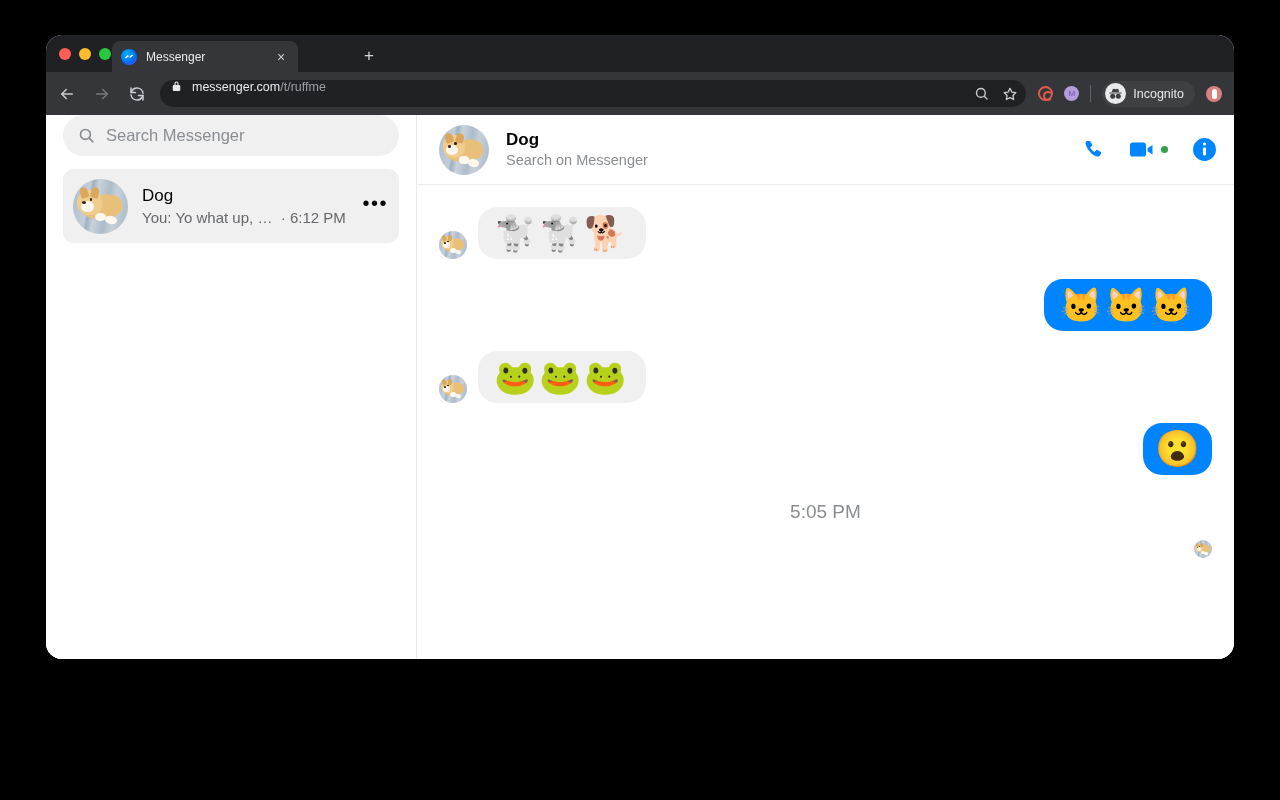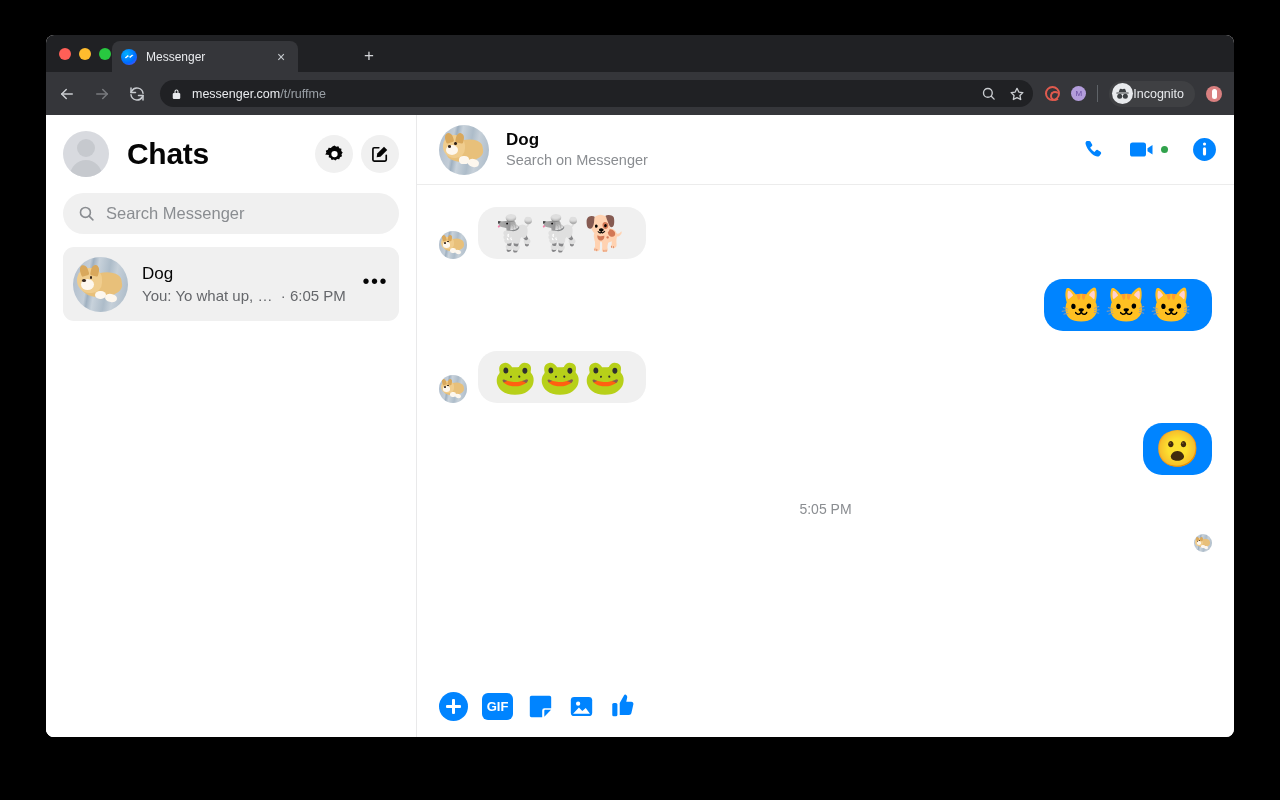--- a/index.html
+++ b/index.html
@@ -7,22 +7,22 @@
     width: 1280px; height: 800px;
     background: #000;
     font-family: "Liberation Sans", sans-serif;
     overflow: hidden;
   }
 
   
   .window {
     position: absolute;
     left: 46px; top: 35px;
-    width: 1188px; height: 702px;
-    border-radius: 8px;
+    width: 1188px; height: 624px;
+    border-radius: 16px;
     overflow: hidden;
     background: #fff;
     box-shadow: 0 4px 26px rgba(0,0,0,.55);
   }
 
   
   .tabstrip {
     height: 37px;
     background: #202124;
     position: relative;
@@ -78,21 +78,21 @@
     padding: 0 12px;
   }
   .navbtns { display: flex; align-items: center; gap: 17px; margin-right: 14px; }
   .navico { color: #c9ccd0; width: 18px; height: 18px; display: block; }
   .navico.dim { opacity: .45; }
 
   .omnibox {
     flex: 1; height: 27px;
     background: #202124;
     border-radius: 14px;
-    display: flex; align-items: center;
+    display: flex; 
     padding: 0 11px;
     position: relative;
   }
   .lock { width: 11px; height: 12px; margin-right: 10px; flex: none; }
   .url { font-size: 12.5px; color: #e8eaed; white-space: nowrap; }
   .url .path { color: #9aa0a6; }
 
   .omni-right {
     position: absolute; right: 8px; top: 0; height: 27px;
     display: flex; align-items: center; gap: 13px;
@@ -110,21 +110,21 @@
     border: 2px solid #e05a4e; border-right-color: transparent;
   }
   .ext-purple {
     width: 15px; height: 15px; border-radius: 50%;
     background: #b39ddb;
     font-size: 8px; color: #6a4fa3;
     display: flex; align-items: center; justify-content: center;
   }
   .tb-sep { width: 1px; height: 17px; background: #5f6368; }
   .incognito-pill {
-    display: flex; align-items: center; 
+    display: flex; align-items: center; gap: 7px;
     height: 26px; padding: 0 11px 0 3px;
     border-radius: 13px; background: #3f4043;
   }
   .incog-badge {
     width: 21px; height: 21px; border-radius: 50%;
     background: #e8eaed; position: relative; flex: none;
   }
   .incog-badge svg { position: absolute; left: 3px; top: 4px; }
   .incog-text { color: #e8eaed; font-size: 12.5px; }
   .profile-ico {
@@ -251,21 +251,21 @@
     max-width: 60%;
     font-size: 17px;
     line-height: 23px;
   }
   .bubble.in { background: #f0f0f0; color: #050505; margin-left: 11px; }
   .bubble.out { background: #0084ff; color: #fff; }
   .bubble.emoji { font-size: 34px; line-height: 38px; padding: 7px 16px; letter-spacing: 3px; }
   .bubble.emoji-lg { font-size: 36px; line-height: 40px; padding: 6px 12px; }
   .time-div {
     text-align: center;
-    font-size: 14px; color: #8a8d91;
+    font-size: 19px; color: #8a8d91;
     margin: 6px 0 17px;
   }
   .receipt {
     width: 18px; height: 18px; border-radius: 50%;
     overflow: hidden; margin-left: 6px; flex: none;
   }
 
   
   .composer {
     height: 62px; flex: none;
@@ -429,38 +429,20 @@
         </span>
         <span class="incog-text">Incognito</span>
       </div>
       <span class="profile-ico"></span>
     </div>
   </div>
 
   <div class="app">
 
     <div class="sidebar">
-      <div class="side-head">
-        <div class="me-avatar"></div>
-        <div class="chats-title">Chats</div>
-        <div class="side-actions">
-          <button class="circ-btn">
-            <svg width="21" height="21" viewBox="0 0 24 24" fill="#050505">
-                <path d="M12 1.6l2 1.5 2.4-.5 1.1 2.2 2.4.6-.2 2.5 1.7 1.8-1.4 2 .6 2.4-2.3 1-.9 2.3-2.5-.2-1.8 1.7-2-1.3-2.4.6-1-2.3-2.3-.9.2-2.5L1.4 12l1.3-2-.6-2.4 2.3-1 .9-2.3 2.5.2L9.6 2.8z"></path>
-                <circle cx="12" cy="11.5" r="3.6" fill="#fff"></circle>
-              </svg>
-          </button>
-          <button class="circ-btn">
-            <svg width="20" height="20" viewBox="0 0 24 24" fill="none" stroke="#050505" stroke-width="2" stroke-linecap="round" stroke-linejoin="round">
-                <path d="M19.5 13.5V19a1.5 1.5 0 0 1-1.5 1.5H5A1.5 1.5 0 0 1 3.5 19V6A1.5 1.5 0 0 1 5 4.5h5.6"></path>
-                <path d="M16.8 3.3l3.9 3.9L12.6 15.3l-4.6.7.7-4.6z" fill="#050505" stroke="none"></path>
-              </svg>
-          </button>
-        </div>
-      </div>
 
       <div class="search-wrap">
         <svg width="17" height="17" viewBox="0 0 24 24" fill="none" stroke="#8a8d91" stroke-width="2.3" stroke-linecap="round">
             <circle cx="10.5" cy="10.5" r="7"></circle>
             <path d="M15.8 15.8L21 21"></path>
           </svg>
         <input class="search-input" placeholder="Search Messenger" style="">
       </div>
 
       <div class="chat-row">
@@ -472,21 +454,21 @@
               <div class="ear2"></div>
               <div class="snout"></div>
               <div class="nose"></div>
               <div class="eye"></div>
               <div class="paw p1"></div>
               <div class="paw p2"></div>
             </div>
         </div>
         <div class="chat-meta">
           <div class="chat-name">Dog</div>
-          <div class="chat-preview"><span>You: Yo what up, …</span>&nbsp;&nbsp;<span>· 6:05 PM</span></div>
+          <div class="chat-preview"><span>You: Yo what up, …</span>&nbsp;&nbsp;<span>· 6:12 PM</span></div>
         </div>
         <div class="chat-more">•••</div>
       </div>
     </div>
 
     <div class="conv">
 
       <div class="conv-head">
         <div class="conv-av">
           <div class="corgi">

